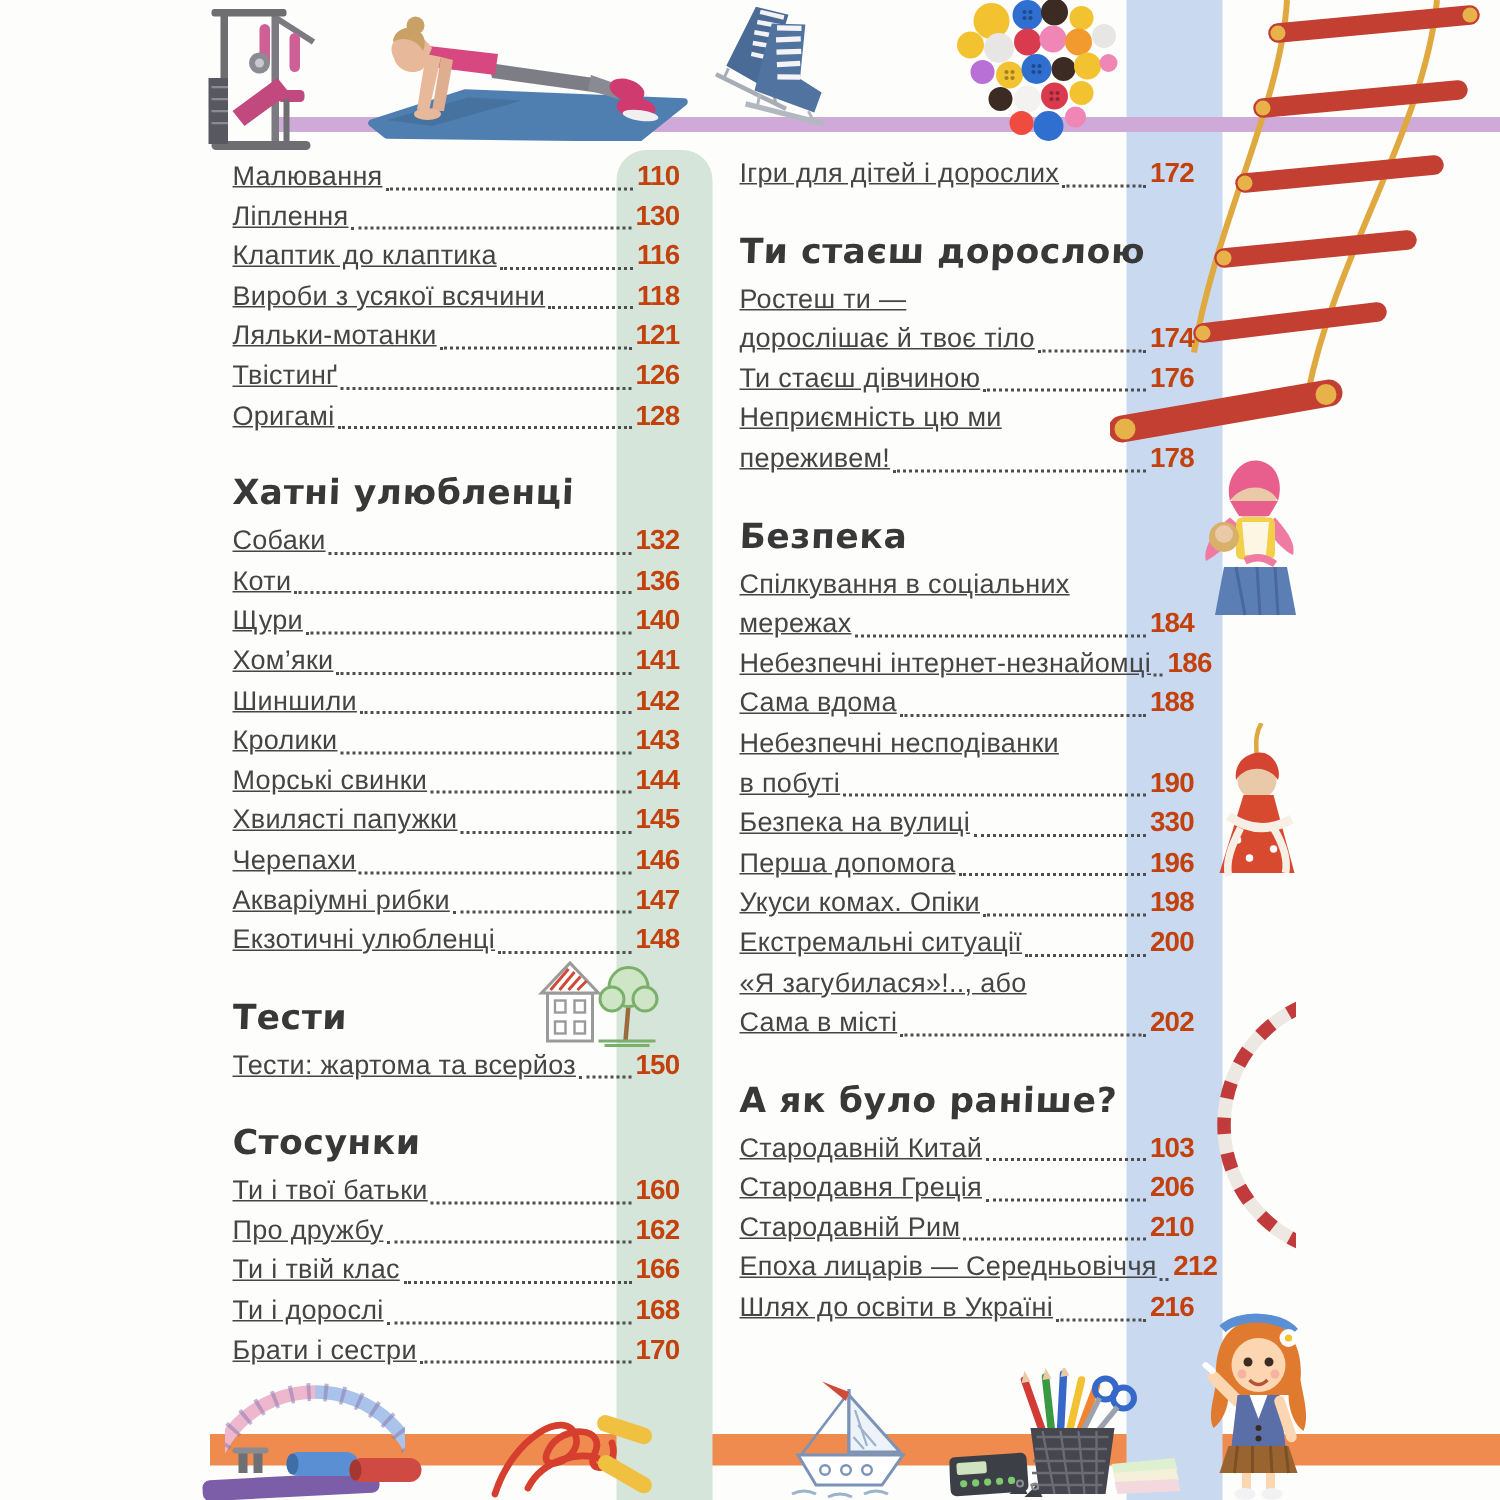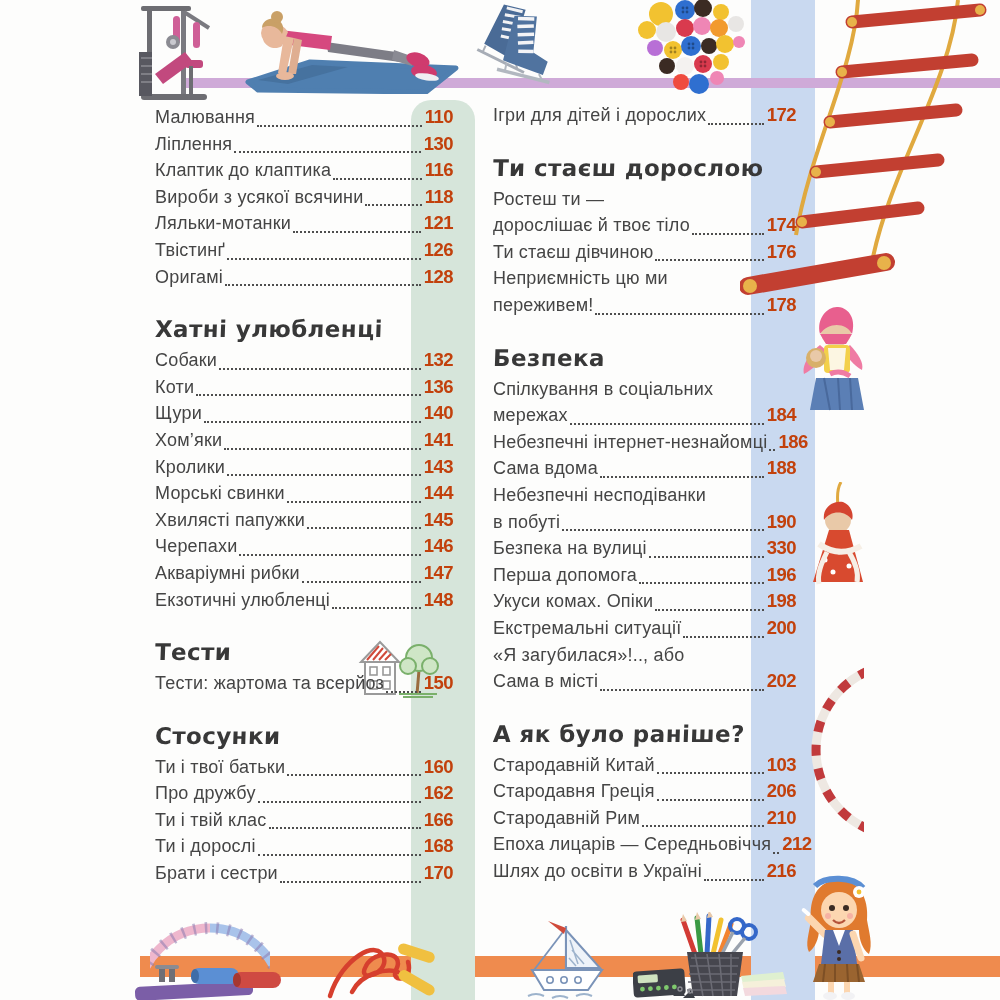--- a/index.html
+++ b/index.html
@@ -15,21 +15,21 @@
   #pink-bar{left:186px;right:0;top:78px;height:10px;z-index:2;}
 
   
   .toc-col{position:absolute;z-index:5;}
   #col-left{left:155px;top:104px;width:298px;}
   #col-right{left:493px;top:102px;width:303px;}
   .toc-header{font-family:"DejaVu Sans",sans-serif;font-weight:bold;
       font-size:23px;line-height:30px;color:#383838;letter-spacing:.4px;
       margin:24px 0 3px 0;transform:skewX(-2deg);}
   .toc-row{display:flex;align-items:baseline;height:26.6px;line-height:26.6px;}
-  .toc-label{font-size:18px;color:#454545;white-space:nowrap;letter-spacing:.2px;}
+  .toc-label{font-size:18px;color:#454545;white-space:nowrap;letter-spacing:.2px;text-decoration:underline;}
   .toc-dots{flex:1;min-width:6px;border-bottom:2.5px dotted #4e4e4e;
       margin:0 3px 4px 2px;align-self:flex-end;height:0;}
   .toc-page{font-weight:bold;font-size:18.5px;color:#c2410c;
       font-family:"Liberation Sans",sans-serif;letter-spacing:-0.5px;}
 
   .deco{position:absolute;z-index:3;}
   svg{display:block;}
 </style>
 </head>
 <body>
@@ -90,20 +90,25 @@
       </div>
       <div class="toc-row">
         <span class="toc-label">Щури</span>
         <span class="toc-dots"></span>
         <span class="toc-page">140</span>
       </div>
       <div class="toc-row">
         <span class="toc-label">Хом’яки</span>
         <span class="toc-dots"></span>
         <span class="toc-page">141</span>
+      </div>
+      <div class="toc-row">
+        <span class="toc-label">Шиншили</span>
+        <span class="toc-dots"></span>
+        <span class="toc-page">142</span>
       </div>
       <div class="toc-row">
         <span class="toc-label">Кролики</span>
         <span class="toc-dots"></span>
         <span class="toc-page">143</span>
       </div>
       <div class="toc-row">
         <span class="toc-label">Морські свинки</span>
         <span class="toc-dots"></span>
         <span class="toc-page">144</span>

